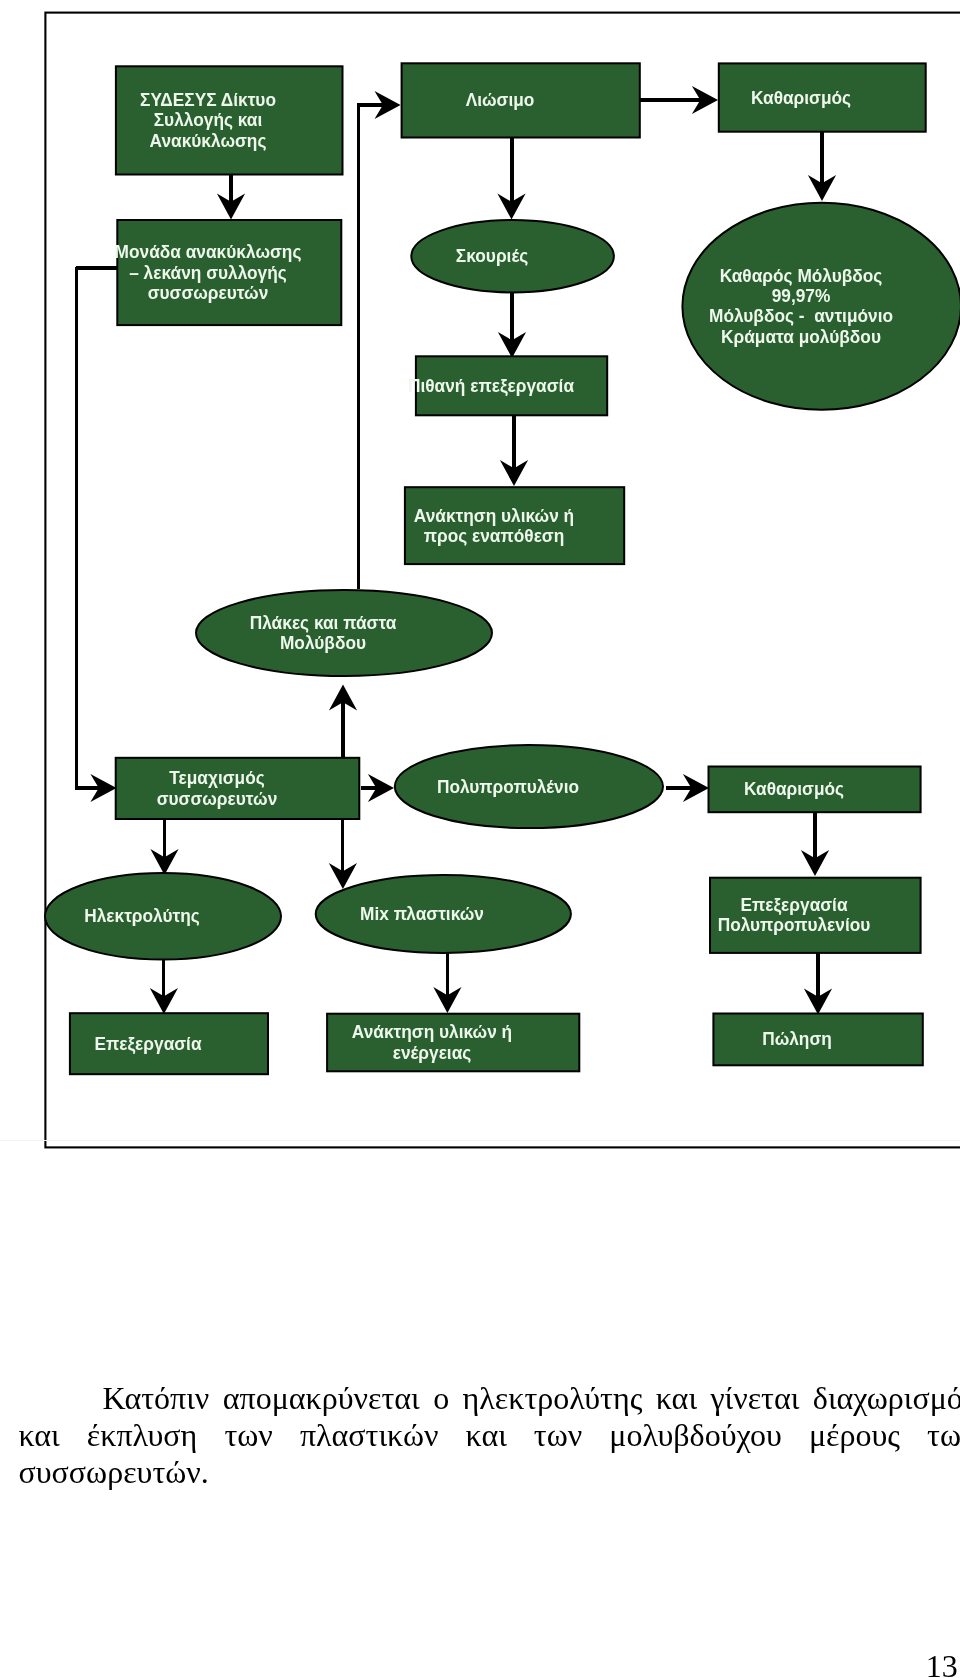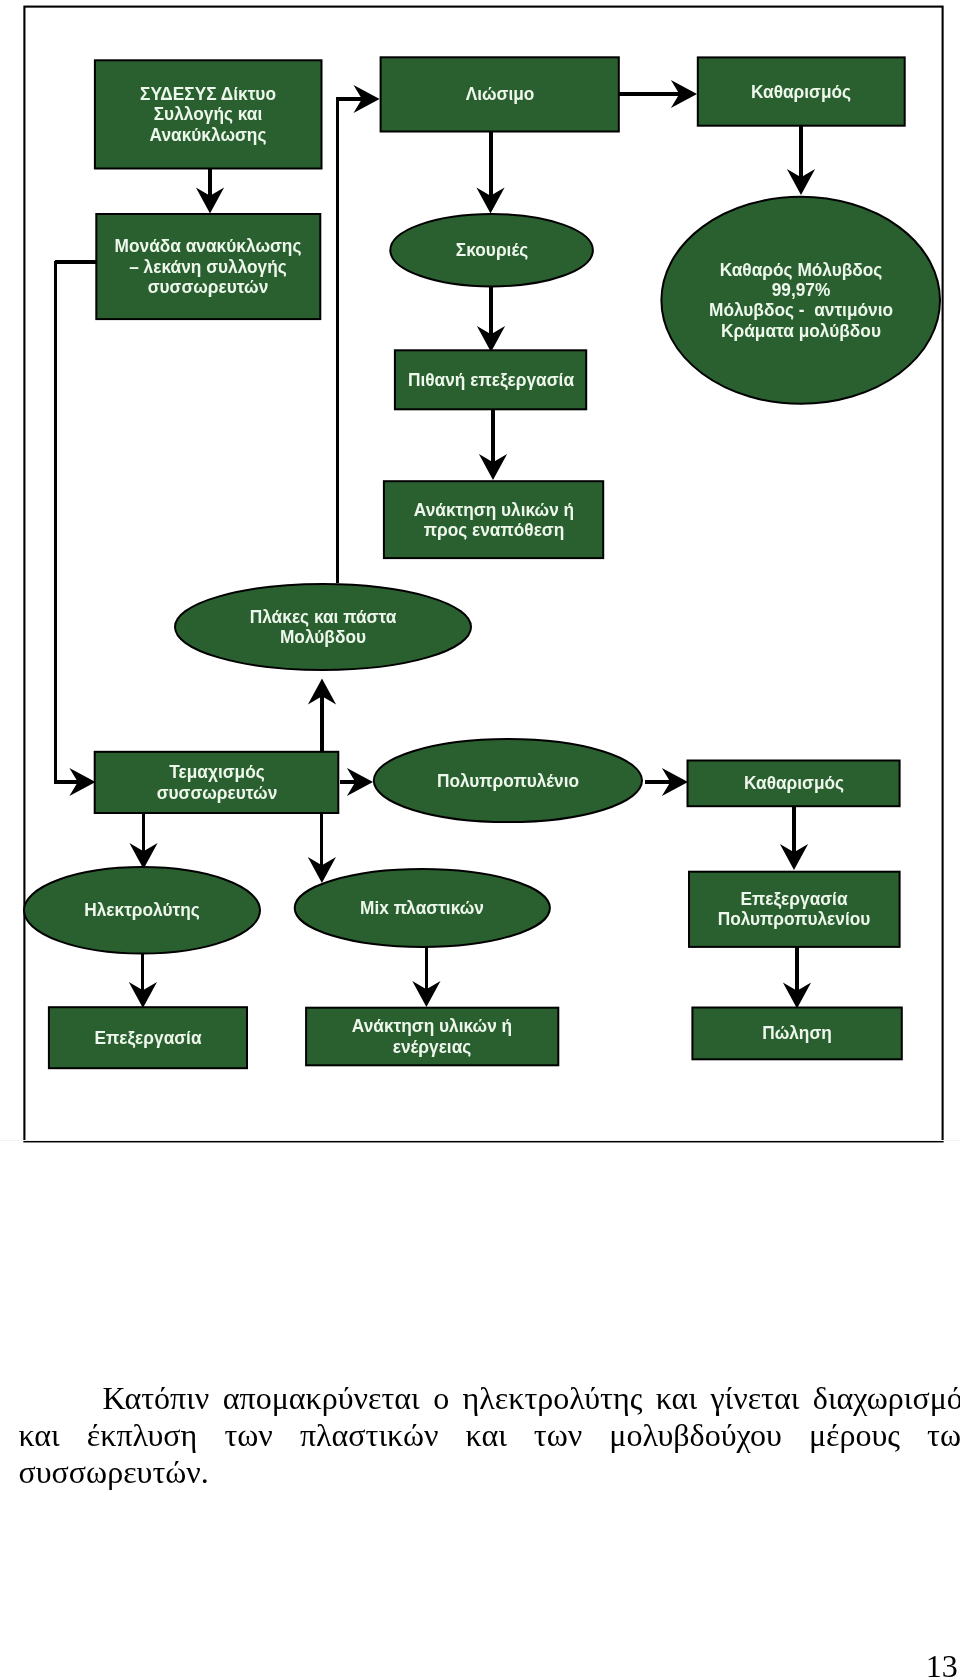--- a/index.html
+++ b/index.html
@@ -1,19 +1,19 @@
 <!DOCTYPE html>
 <html><head>
 <meta charset="utf-8">
 <style>
   html,body{margin:0;padding:0;background:#ffffff;}
   body{width:960px;height:1678px;overflow:hidden;
        font-family:"Liberation Serif",serif;-webkit-font-smoothing:antialiased;}
   #page{position:relative;width:960px;height:1678px;background:#ffffff;}
-  #figure{position:absolute;left:0;top:4px;width:883px;height:1145px;}
+  #figure{position:absolute;left:0;top:10px;width:883px;height:1145px;padding-left:21px;}
   #figure svg{display:block;}
   #figsvg{opacity:0.998;}
   #labels{position:absolute;left:0;top:0;width:960px;height:1145px;}
   .nlabel{position:absolute;width:320px;text-align:center;
           font-family:"Liberation Sans",sans-serif;font-weight:bold;
           font-size:18.6px;line-height:20.2px;color:#eef7eb;white-space:pre;
           transform:scaleX(0.93);}
   #bodytext{position:absolute;left:2.5px;top:1364px;width:957px;margin:16px;
             font-family:"Liberation Serif",serif;font-size:32px;line-height:37px;
             text-align:justify;color:#000;text-indent:84px;}

